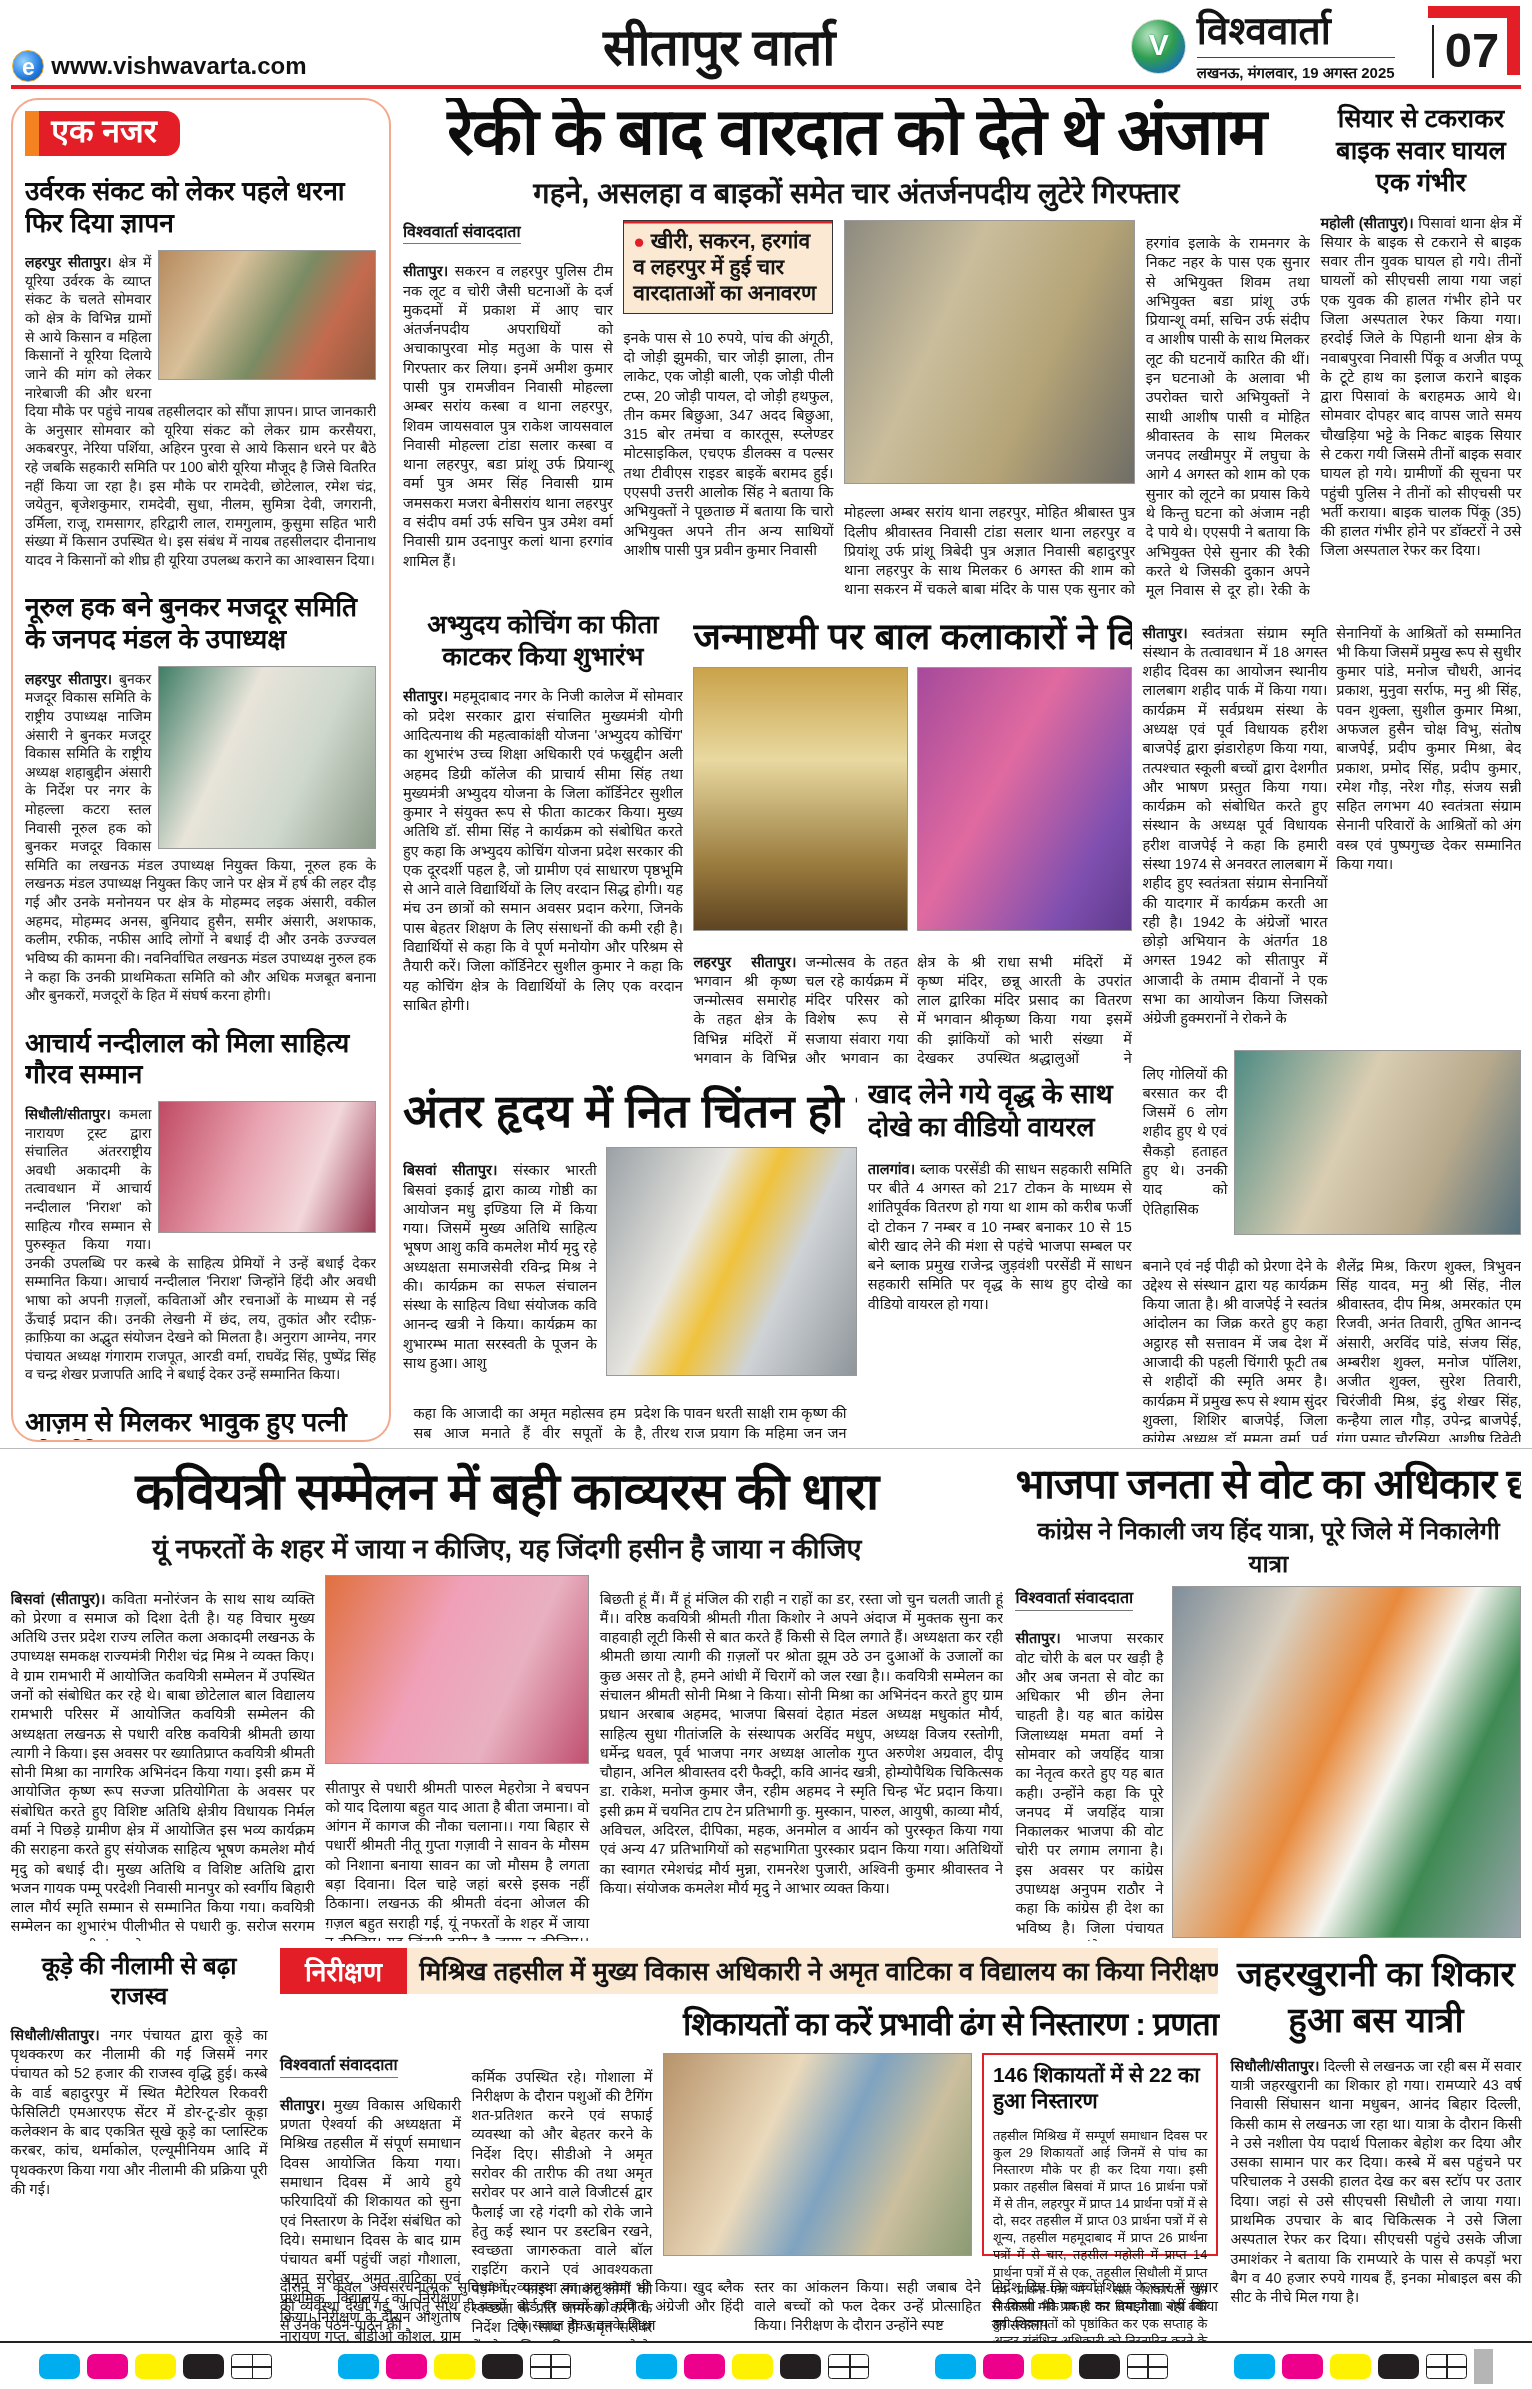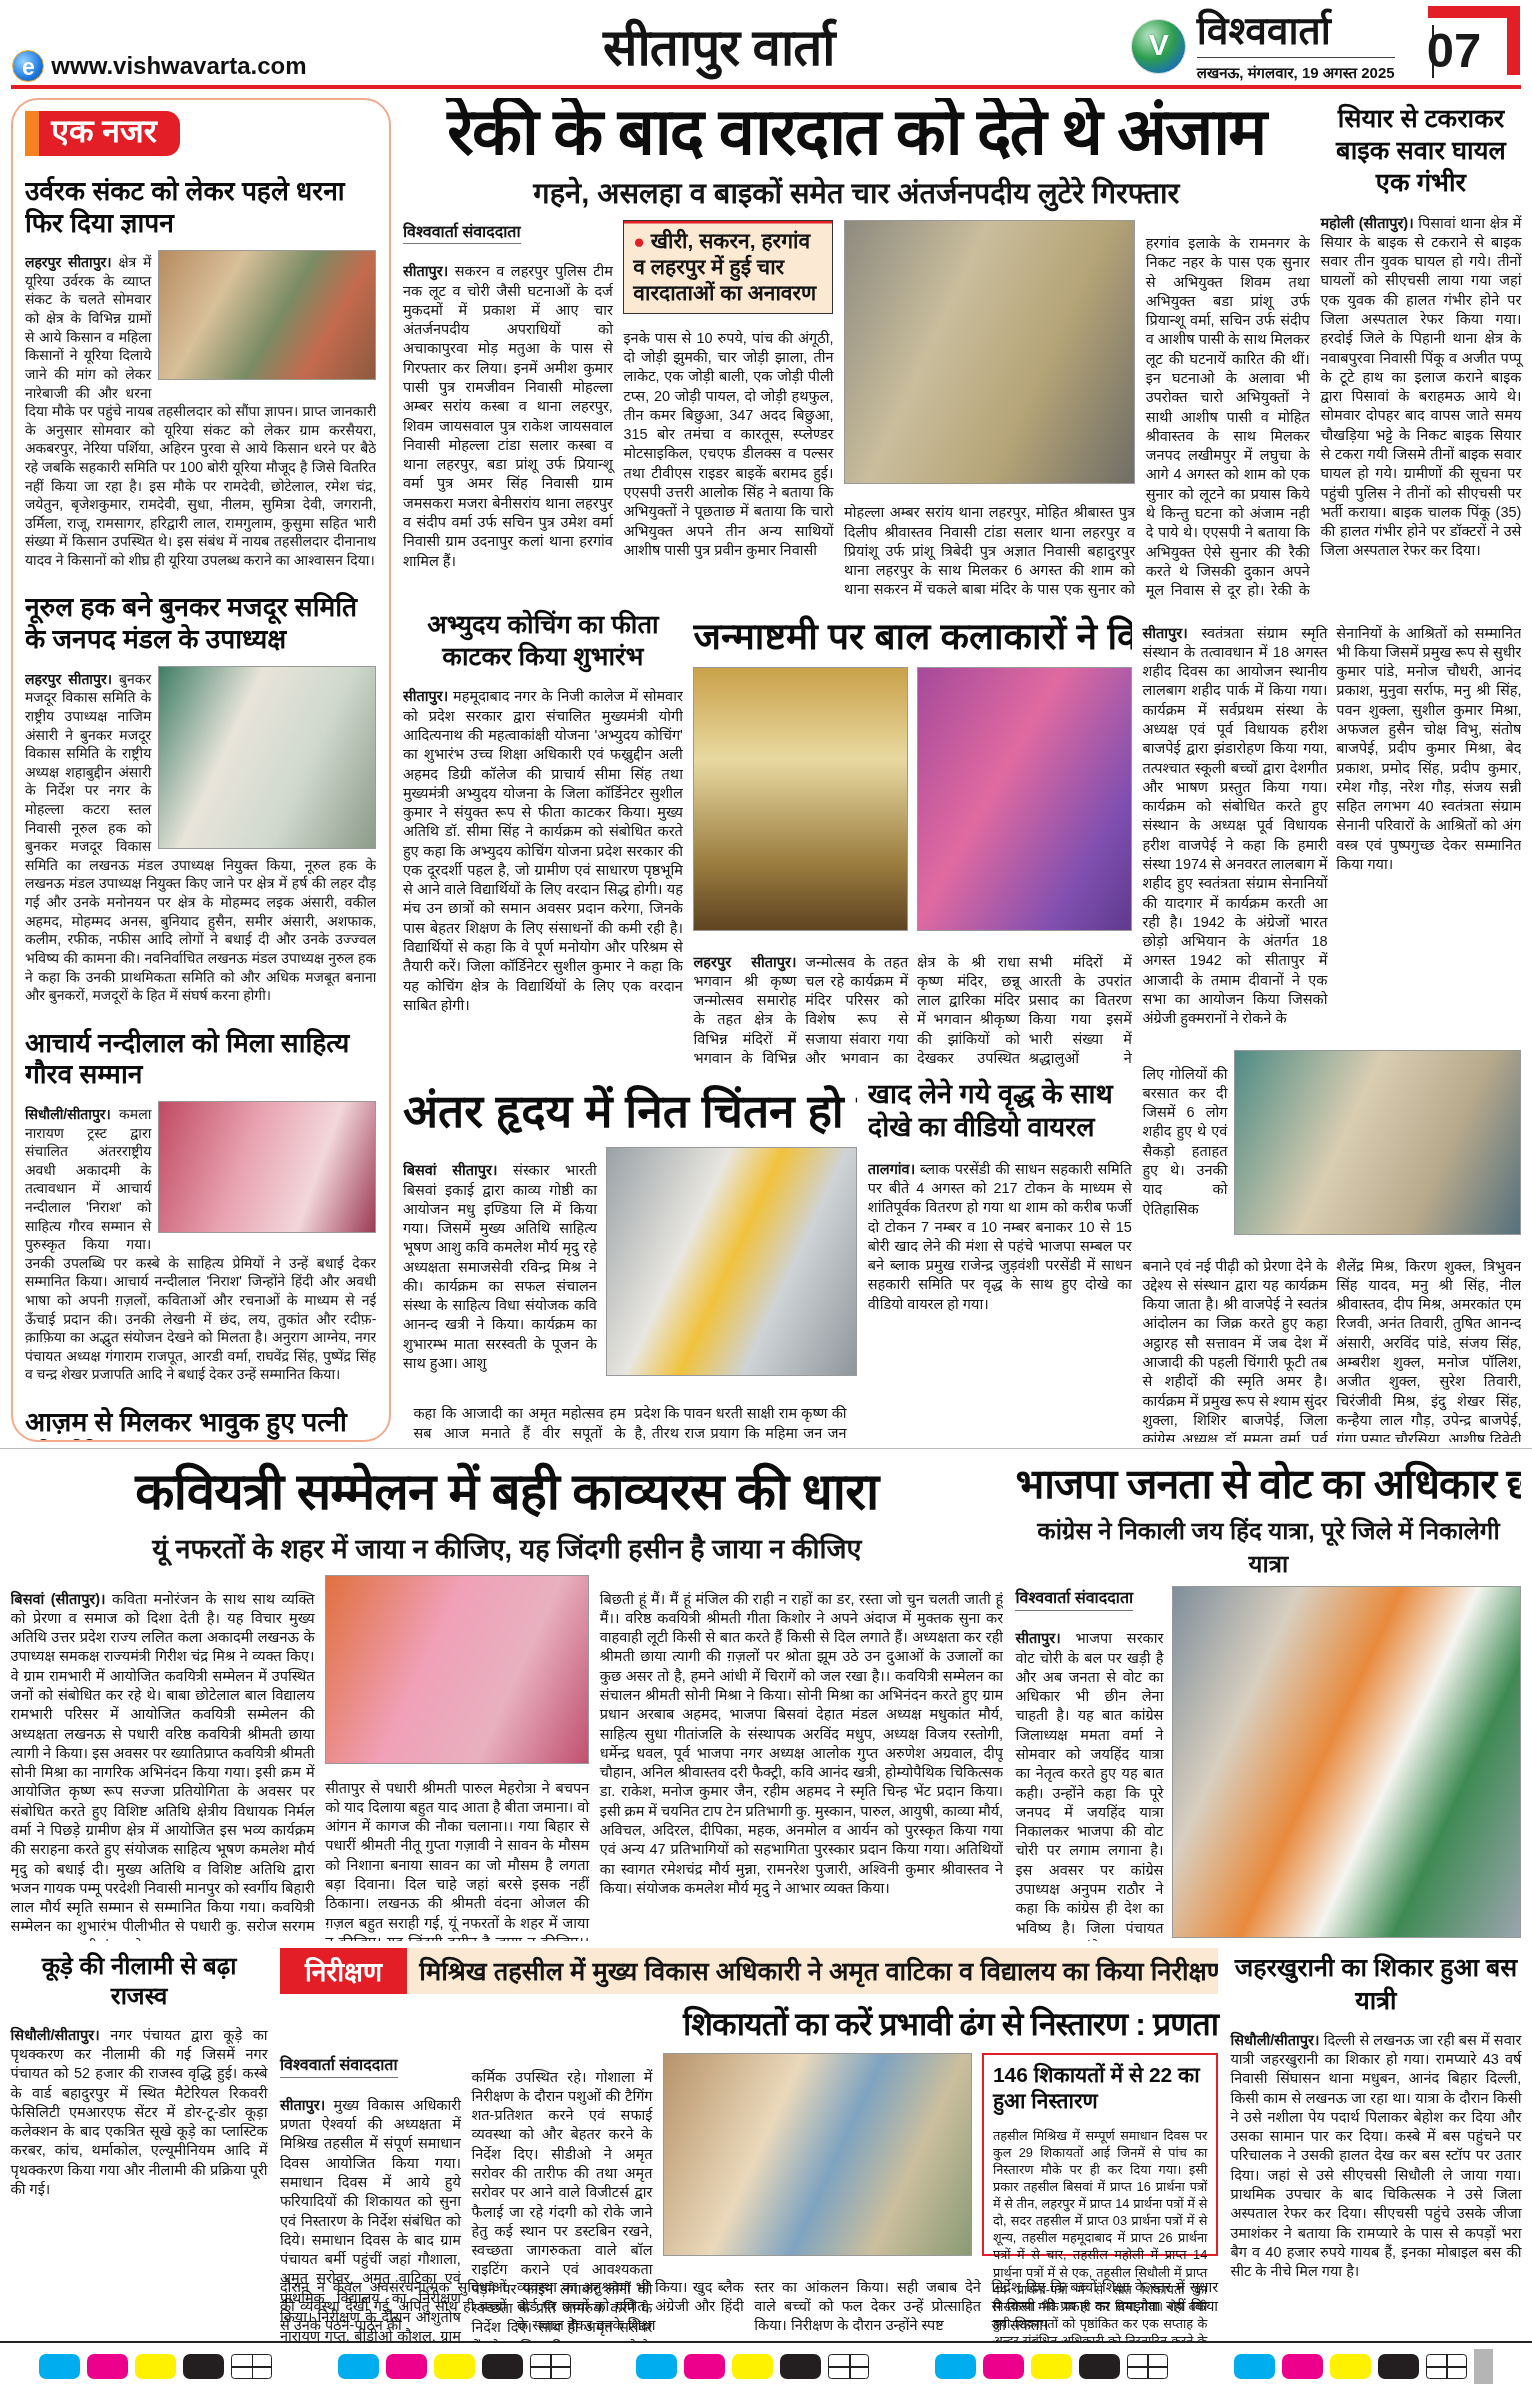--- a/index.html
+++ b/index.html
@@ -19,21 +19,21 @@
          position:relative;border:1.8px solid #cfd8cf;box-sizing:border-box;}
   .globe span{position:absolute;left:50%;top:50%;transform:translate(-50%,-52%);
               color:#fff;font-weight:bold;font-size:30px;text-shadow:0 0 2.6px #084;}
   .brand-txt{display:flex;flex-direction:column;align-items:flex-start;}
   .brand-name{font-size:39px;font-weight:bold;line-height:1;}
   .edition{font-size:15px;font-weight:bold;margin-top:7px;border-top:1.8px solid #444;padding-top:3.5px;white-space:nowrap;}
   .pageno-wrap{width:104px;height:76px;position:relative;margin-left:5.3px;flex:none;}
   .pageno-red-top{position:absolute;top:0;left:12.3px;right:0;height:12.3px;background:#e31e26;}
   .pageno-red-right{position:absolute;top:0;right:0;width:12.3px;height:69px;background:#e31e26;}
   .pageno-line{position:absolute;top:19.4px;left:16px;width:2.6px;height:53px;background:#222;}
-  .pageno{position:absolute;top:16px;left:11px;font-size:49px;font-weight:bold;color:#1a1a1a;}
+  .pageno{position:absolute;top:16px;left:29px;font-size:49px;font-weight:bold;color:#1a1a1a;}
   .redrule{height:4.4px;background:#e31e26;margin:0 10.6px;}
   
   .bt{font-size:14.5px;line-height:1.33;text-align:justify;}
   .bt b{font-weight:bold;}
   .byline{font-weight:bold;font-size:16px;border-bottom:1.8px solid #777;display:inline-block;padding-bottom:1.8px;margin-bottom:3.5px;}
   .photo{border:0.9px solid #999;box-sizing:border-box;flex:none;}
   h1,h2,h3,h4{margin:0;color:#0d0d0d;}
   section{overflow:hidden;}
   
   .ph-protest{background:linear-gradient(120deg,#b78a5e,#d8c09a 30%,#7a8b63 55%,#c46a4e 75%,#8c5a3e);}
@@ -132,21 +132,21 @@
   .center h1{font-size:32px;text-align:right;white-space:nowrap;margin:1.8px 0 8.8px;letter-spacing:-0.9px;}
   .center .cols{display:flex;gap:10.6px;height:203px;}
   .center .cols .c{width:181px;flex:none;}
   .ph-inspect-box{flex:1;height:203px;}
   .box146{width:236px;flex:none;border:2.6px solid #e31e26;padding:7px 8.8px;box-sizing:border-box;}
   .box146 h4{font-size:21px;line-height:1.25;margin-bottom:5.3px;}
   .box146 .bt{font-size:12.8px;}
   .center .under{display:flex;gap:10.6px;margin-top:7px;}
   .center .under .bt{flex:1;}
   .jahar{width:291px;flex:none;}
-  .jahar h2{font-size:25px;text-align:center;line-height:1.3;margin:3.5px 0 8.8px;}
+  .jahar h2{font-size:35px;text-align:center;line-height:1.3;margin:3.5px 0 8.8px;}
   
   .footer{position:absolute;left:0;right:0;bottom:0;height:48px;border-top:2.6px solid #222;
           display:flex;align-items:center;justify-content:space-between;padding:0 39px;box-sizing:border-box;background:#fff;}
   .reg-group{display:flex;align-items:center;gap:7px;}
   .sw{width:41px;height:25px;border-radius:7px;}
   .sw.c{background:#00aeef;} .sw.m{background:#ec008c;} .sw.y{background:#fff200;} .sw.k{background:#231f20;}
   .reg{width:41px;height:25px;border:1.8px solid #222;border-radius:3.5px;position:relative;background:#fff;box-sizing:border-box;}
   .reg:before{content:"";position:absolute;left:50%;top:0;bottom:0;width:1.8px;background:#222;}
   .reg:after{content:"";position:absolute;top:50%;left:0;right:0;height:1.8px;background:#222;}
   .graybar{width:19.4px;height:35px;background:#b5b5b5;}

